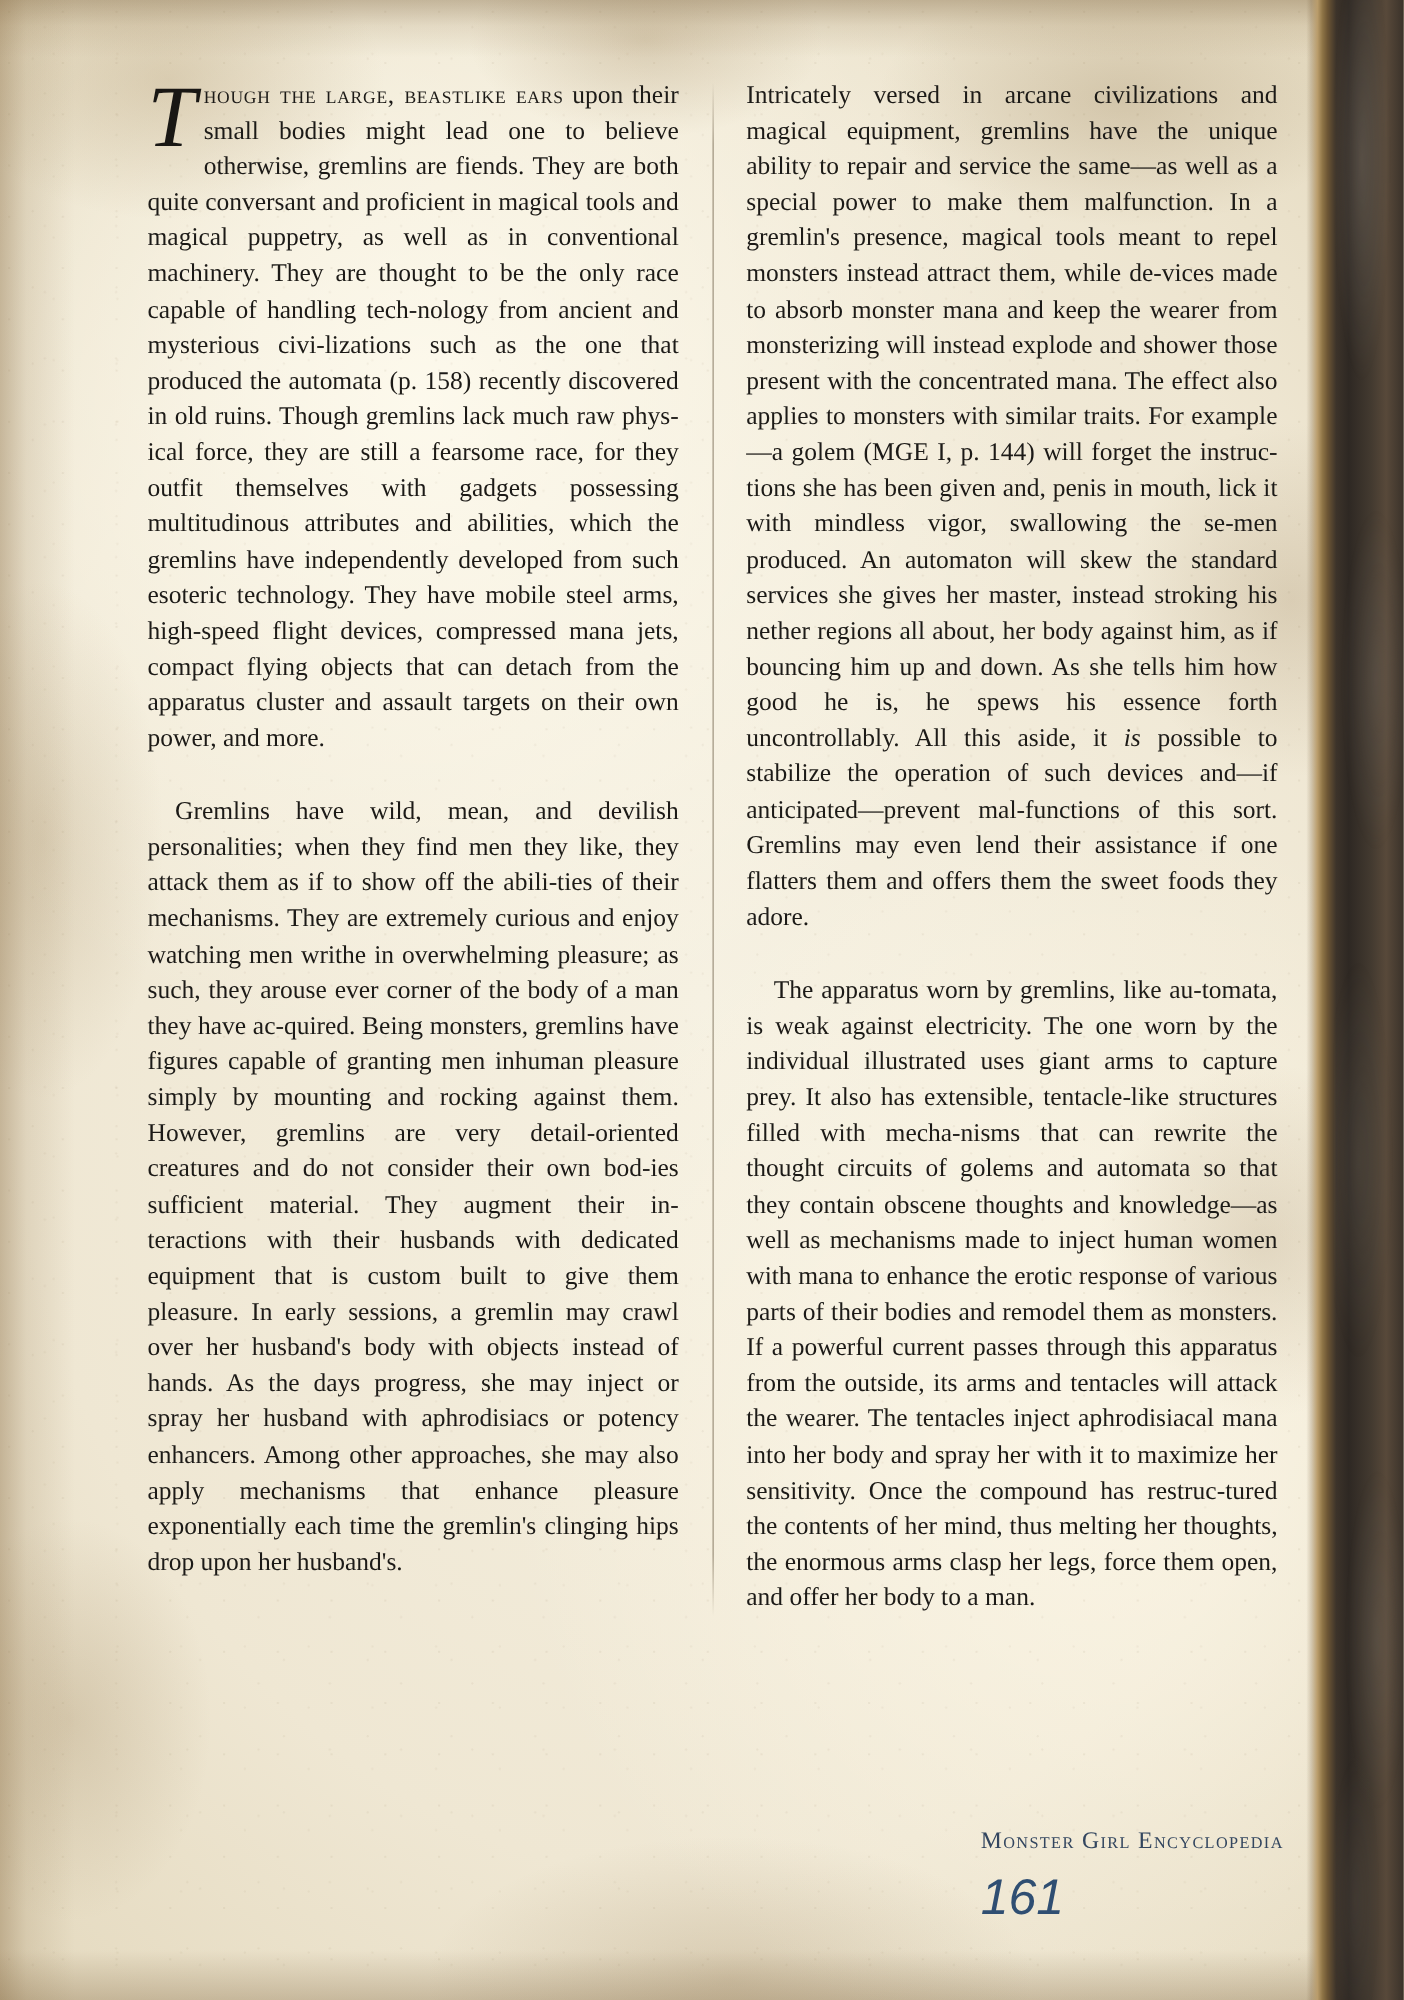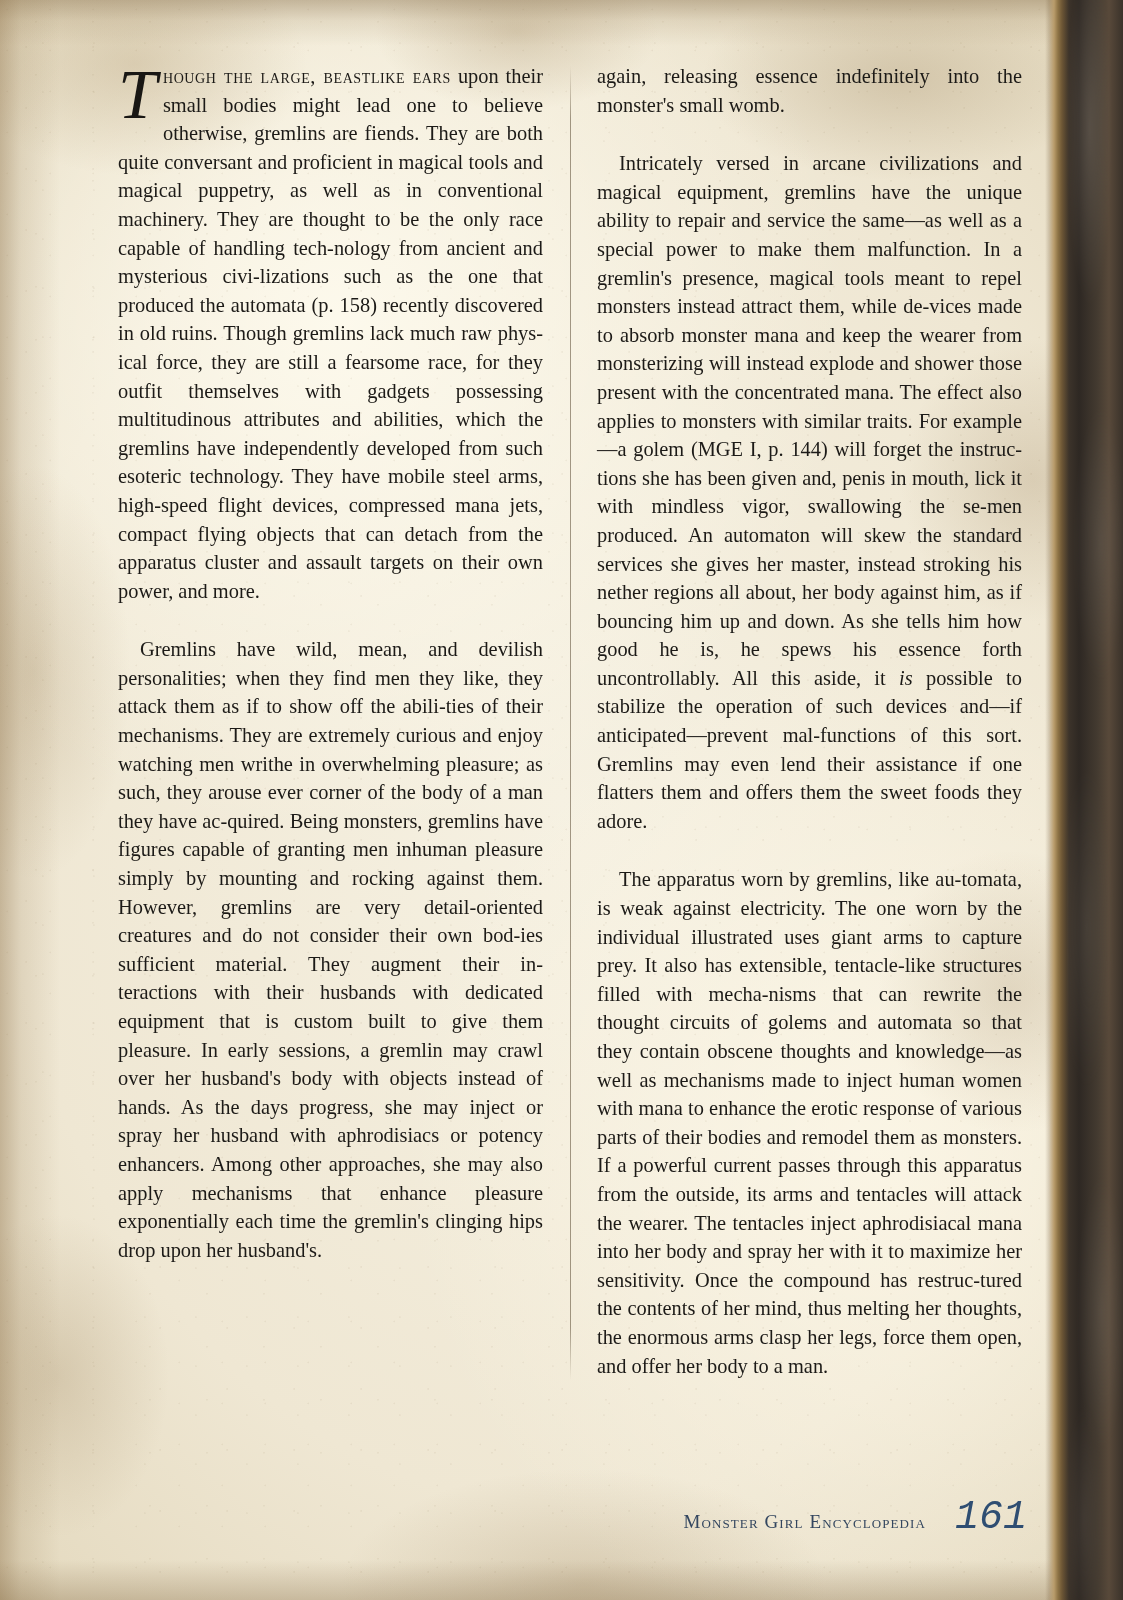--- a/index.html
+++ b/index.html
@@ -180,34 +180,35 @@
   }
   em { font-style: italic; }
 
   
   .footer {
     position: absolute;
     right: 96px;
     bottom: 62px;
     display: flex;
     align-items: baseline;
-    gap: 29px;
+    gap: 14px;
     z-index: 6;
+    flex-direction: column;
   }
   .footer-title {
     font-variant: small-caps;
     letter-spacing: 1.1px;
     font-size: 19px;
     color: #33465f;
   }
   .footer-page {
     font-size: 40px;
     font-style: italic;
     color: #2f4e72;
-    font-family: Liberation Mono, monospace;
+    font-family: Liberation Sans, sans-serif;
     line-height: 1;
   }
 </style>
 </head>
 <body>
 
 <div class="page">
 
   <div class="edge-top"></div>
   <div class="edge-left"></div>
@@ -221,21 +222,20 @@
     <div class="columns">
 
       <div class="col col-left">
         <p class="dropcap-para no-indent"><span class="dropcap">T</span><span class="smallcaps">hough the large, beastlike ears</span> <span>upon their small bodies might lead one to believe otherwise, gremlins are fiends. They are both quite conversant and proficient in magical tools and magical puppetry, as well as in conventional machinery. They are thought to be the only race capable of handling tech-nology from ancient and mysterious civi-lizations such as the one that produced the automata (p. 158) recently discovered in old ruins. Though gremlins lack much raw phys-ical force, they are still a fearsome race, for they outfit themselves with gadgets possessing multitudinous attributes and abilities, which the gremlins have independently developed from such esoteric technology. They have mobile steel arms, high-speed flight devices, compressed mana jets, compact flying objects that can detach from the apparatus cluster and assault targets on their own power, and more.</span></p>
         <p>Gremlins have wild, mean, and devilish personalities; when they find men they like, they attack them as if to show off the abili-ties of their mechanisms. They are extremely curious and enjoy watching men writhe in overwhelming pleasure; as such, they arouse ever corner of the body of a man they have ac-quired. Being monsters, gremlins have figures capable of granting men inhuman pleasure simply by mounting and rocking against them. However, gremlins are very detail-oriented creatures and do not consider their own bod-ies sufficient material. They augment their in-teractions with their husbands with dedicated equipment that is custom built to give them pleasure. In early sessions, a gremlin may crawl over her husband's body with objects instead of hands. As the days progress, she may inject or spray her husband with aphrodisiacs or potency enhancers. Among other approaches, she may also apply mechanisms that enhance pleasure exponentially each time the gremlin's clinging hips drop upon her husband's.</p>
       </div>
 
       <div class="col-divider"></div>
 
       <div class="col col-right">
-        <p class="no-indent">again, releasing essence indefinitely into the monster's small womb.</p>
         <p><span>Intricately versed in arcane civilizations and magical equipment, gremlins have the unique ability to repair and service the same—as well as a special power to make them malfunction. In a gremlin's presence, magical tools meant to repel monsters instead attract them, while de-vices made to absorb monster mana and keep the wearer from monsterizing will instead explode and shower those present with the concentrated mana. The effect also applies to monsters with similar traits. For example—a golem (MGE I, p. 144) will forget the instruc-tions she has been given and, penis in mouth, lick it with mindless vigor, swallowing the se-men produced. An automaton will skew the standard services she gives her master, instead stroking his nether regions all about, her body against him, as if bouncing him up and down. As she tells him how good he is, he spews his essence forth uncontrollably. All this aside, it</span> <em>is</em><span> possible to stabilize the operation of such devices and—if anticipated—prevent mal-functions of this sort. Gremlins may even lend their assistance if one flatters them and offers them the sweet foods they adore.</span></p>
         <p>The apparatus worn by gremlins, like au-tomata, is weak against electricity. The one worn by the individual illustrated uses giant arms to capture prey. It also has extensible, tentacle-like structures filled with mecha-nisms that can rewrite the thought circuits of golems and automata so that they contain obscene thoughts and knowledge—as well as mechanisms made to inject human women with mana to enhance the erotic response of various parts of their bodies and remodel them as monsters. If a powerful current passes through this apparatus from the outside, its arms and tentacles will attack the wearer. The tentacles inject aphrodisiacal mana into her body and spray her with it to maximize her sensitivity. Once the compound has restruc-tured the contents of her mind, thus melting her thoughts, the enormous arms clasp her legs, force them open, and offer her body to a man.</p>
       </div>
 
     </div>
   </div>
 
   <div class="footer">
     <div class="footer-title">Monster Girl Encyclopedia</div>
     <div class="footer-page">161</div>

